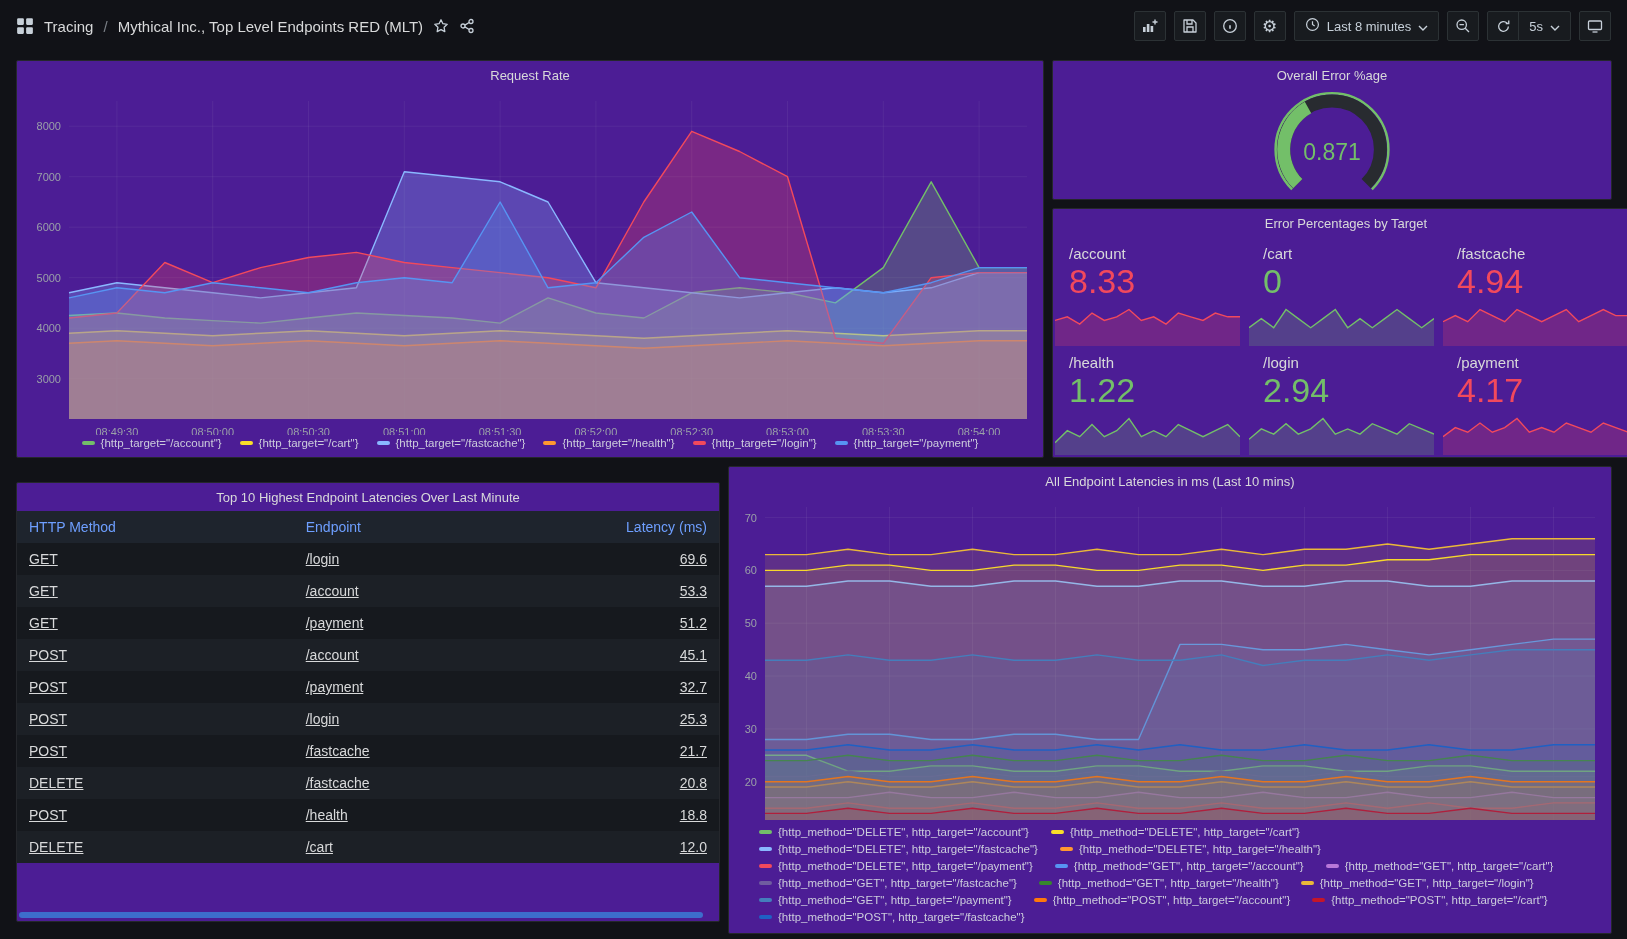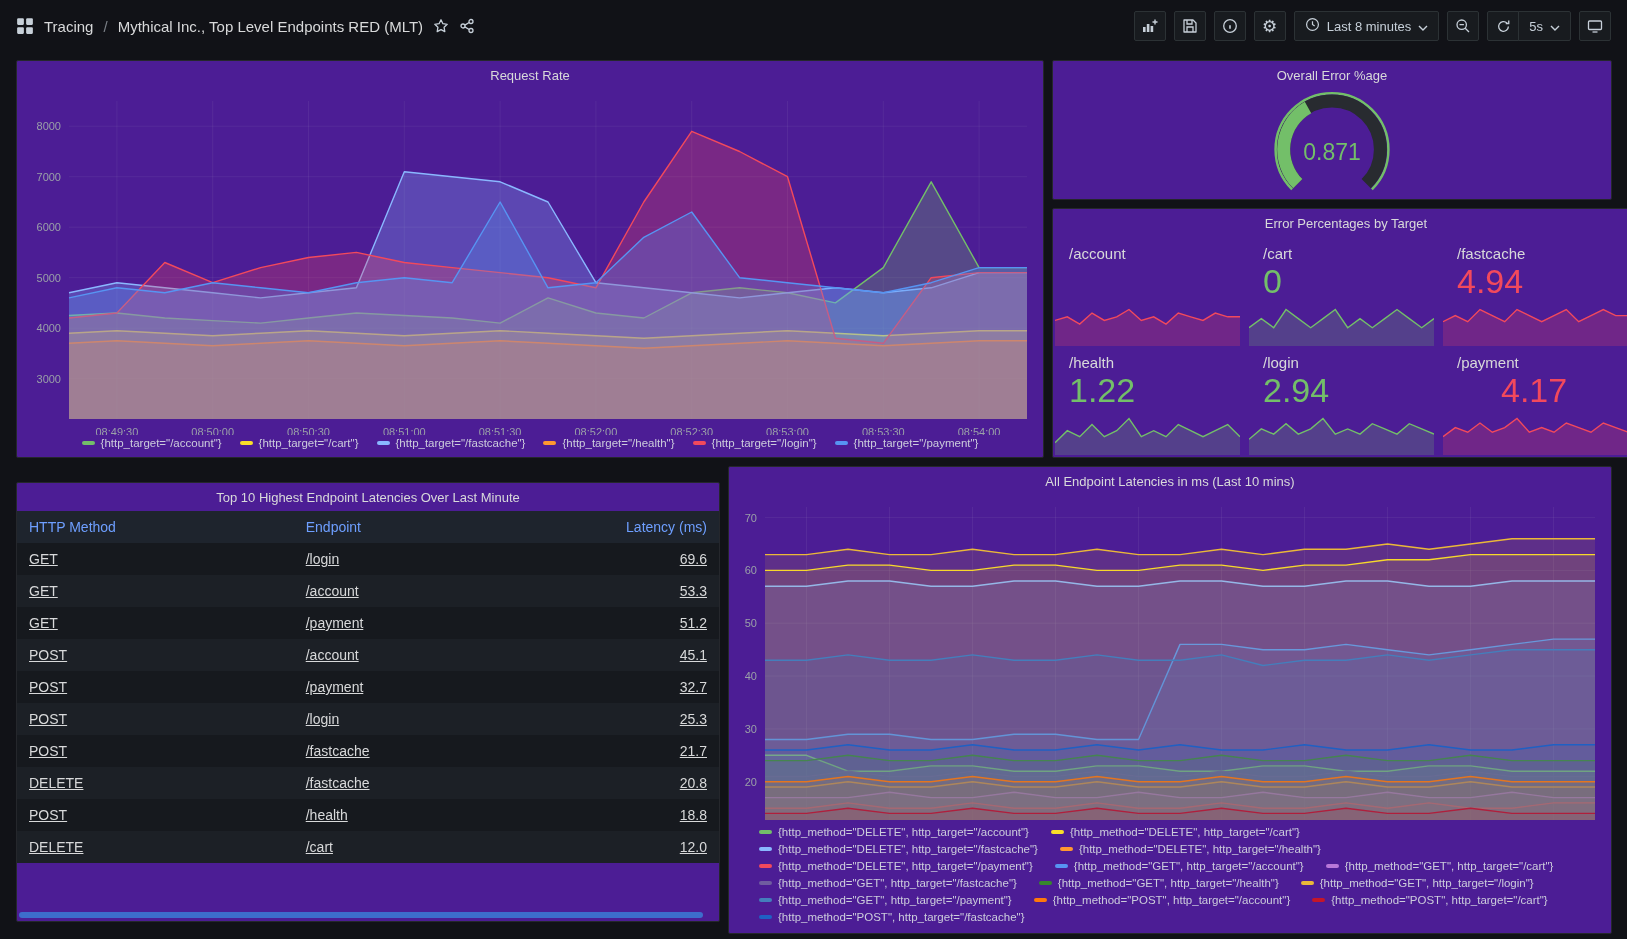--- a/index.html
+++ b/index.html
@@ -276,20 +276,21 @@
         <text x="279" y="70.5" text-anchor="middle" font-size="23" fill="#73BF69" font-family="&quot;Liberation Sans&quot;,sans-serif" font-weight="500">0.871</text>
       </svg>
     </div>
 </section>
 
 <section class="panel" style="left:1052px;top:208px;width:588px;height:250px">
   <div class="panel-title">Error Percentages by Target</div>
   <div class="stats" id="stats-error">
       <div class="stat">
         <div class="stat-label">/account</div>
+        <div class="stat-value" style="color: rgb(242, 73, 92);">8.33</div>
         <div class="stat-spark"><svg width="185" height="46">
             <path d="M0.0 20.4 L12.3 16.8 L24.7 24.1 L37.0 13.1 L49.3 20.4 L61.7 16.8 L74.0 9.5 L86.3 20.4 L98.7 16.8 L111.0 24.1 L123.3 13.1 L135.7 16.8 L148.0 20.4 L160.3 13.1 L172.7 16.8 L185.0 16.8 L185 46 L0 46 Z" fill="#F2495C" fill-opacity="0.22"></path>
             <path d="M0.0 20.4 L12.3 16.8 L24.7 24.1 L37.0 13.1 L49.3 20.4 L61.7 16.8 L74.0 9.5 L86.3 20.4 L98.7 16.8 L111.0 24.1 L123.3 13.1 L135.7 16.8 L148.0 20.4 L160.3 13.1 L172.7 16.8 L185.0 16.8" fill="none" stroke="#F2495C" stroke-width="1.4"></path>
           </svg></div>
       </div>
       <div class="stat">
         <div class="stat-label">/cart</div>
         <div class="stat-value" style="color: rgb(115, 191, 105);">0</div>
         <div class="stat-spark"><svg width="185" height="46">
             <path d="M0.0 27.7 L12.3 18.6 L24.7 27.7 L37.0 9.5 L49.3 18.6 L61.7 27.7 L74.0 18.6 L86.3 9.5 L98.7 27.7 L111.0 18.6 L123.3 27.7 L135.7 18.6 L148.0 9.5 L160.3 18.6 L172.7 27.7 L185.0 18.6 L185 46 L0 46 Z" fill="#73BF69" fill-opacity="0.22"></path>
@@ -315,21 +316,21 @@
       <div class="stat">
         <div class="stat-label">/login</div>
         <div class="stat-value" style="color: rgb(115, 191, 105);">2.94</div>
         <div class="stat-spark"><svg width="185" height="46">
             <path d="M0.0 30.3 L12.3 19.9 L24.7 25.1 L37.0 14.7 L49.3 25.1 L61.7 19.9 L74.0 9.5 L86.3 25.1 L98.7 19.9 L111.0 25.1 L123.3 14.7 L135.7 19.9 L148.0 25.1 L160.3 14.7 L172.7 19.9 L185.0 25.1 L185 46 L0 46 Z" fill="#73BF69" fill-opacity="0.22"></path>
             <path d="M0.0 30.3 L12.3 19.9 L24.7 25.1 L37.0 14.7 L49.3 25.1 L61.7 19.9 L74.0 9.5 L86.3 25.1 L98.7 19.9 L111.0 25.1 L123.3 14.7 L135.7 19.9 L148.0 25.1 L160.3 14.7 L172.7 19.9 L185.0 25.1" fill="none" stroke="#73BF69" stroke-width="1.4"></path>
           </svg></div>
       </div>
       <div class="stat">
         <div class="stat-label">/payment</div>
-        <div class="stat-value" style="color: rgb(242, 73, 92); margin-left: 44px;">4.17</div>
+        <div class="stat-value" style="color: rgb(242, 73, 92);">4.17</div>
         <div class="stat-spark"><svg width="185" height="46">
             <path d="M0.0 27.7 L12.3 18.6 L24.7 23.2 L37.0 14.0 L49.3 23.2 L61.7 18.6 L74.0 9.5 L86.3 23.2 L98.7 18.6 L111.0 23.2 L123.3 14.0 L135.7 18.6 L148.0 23.2 L160.3 14.0 L172.7 18.6 L185.0 23.2 L185 46 L0 46 Z" fill="#F2495C" fill-opacity="0.22"></path>
             <path d="M0.0 27.7 L12.3 18.6 L24.7 23.2 L37.0 14.0 L49.3 23.2 L61.7 18.6 L74.0 9.5 L86.3 23.2 L98.7 18.6 L111.0 23.2 L123.3 14.0 L135.7 18.6 L148.0 23.2 L160.3 14.0 L172.7 18.6 L185.0 23.2" fill="none" stroke="#F2495C" stroke-width="1.4"></path>
           </svg></div>
       </div>
     </div>
 </section>
 
 <section class="panel" style="left:16px;top:482px;width:704px;height:440px">
   <div class="panel-title">Top 10 Highest Endpoint Latencies Over Last Minute</div>

